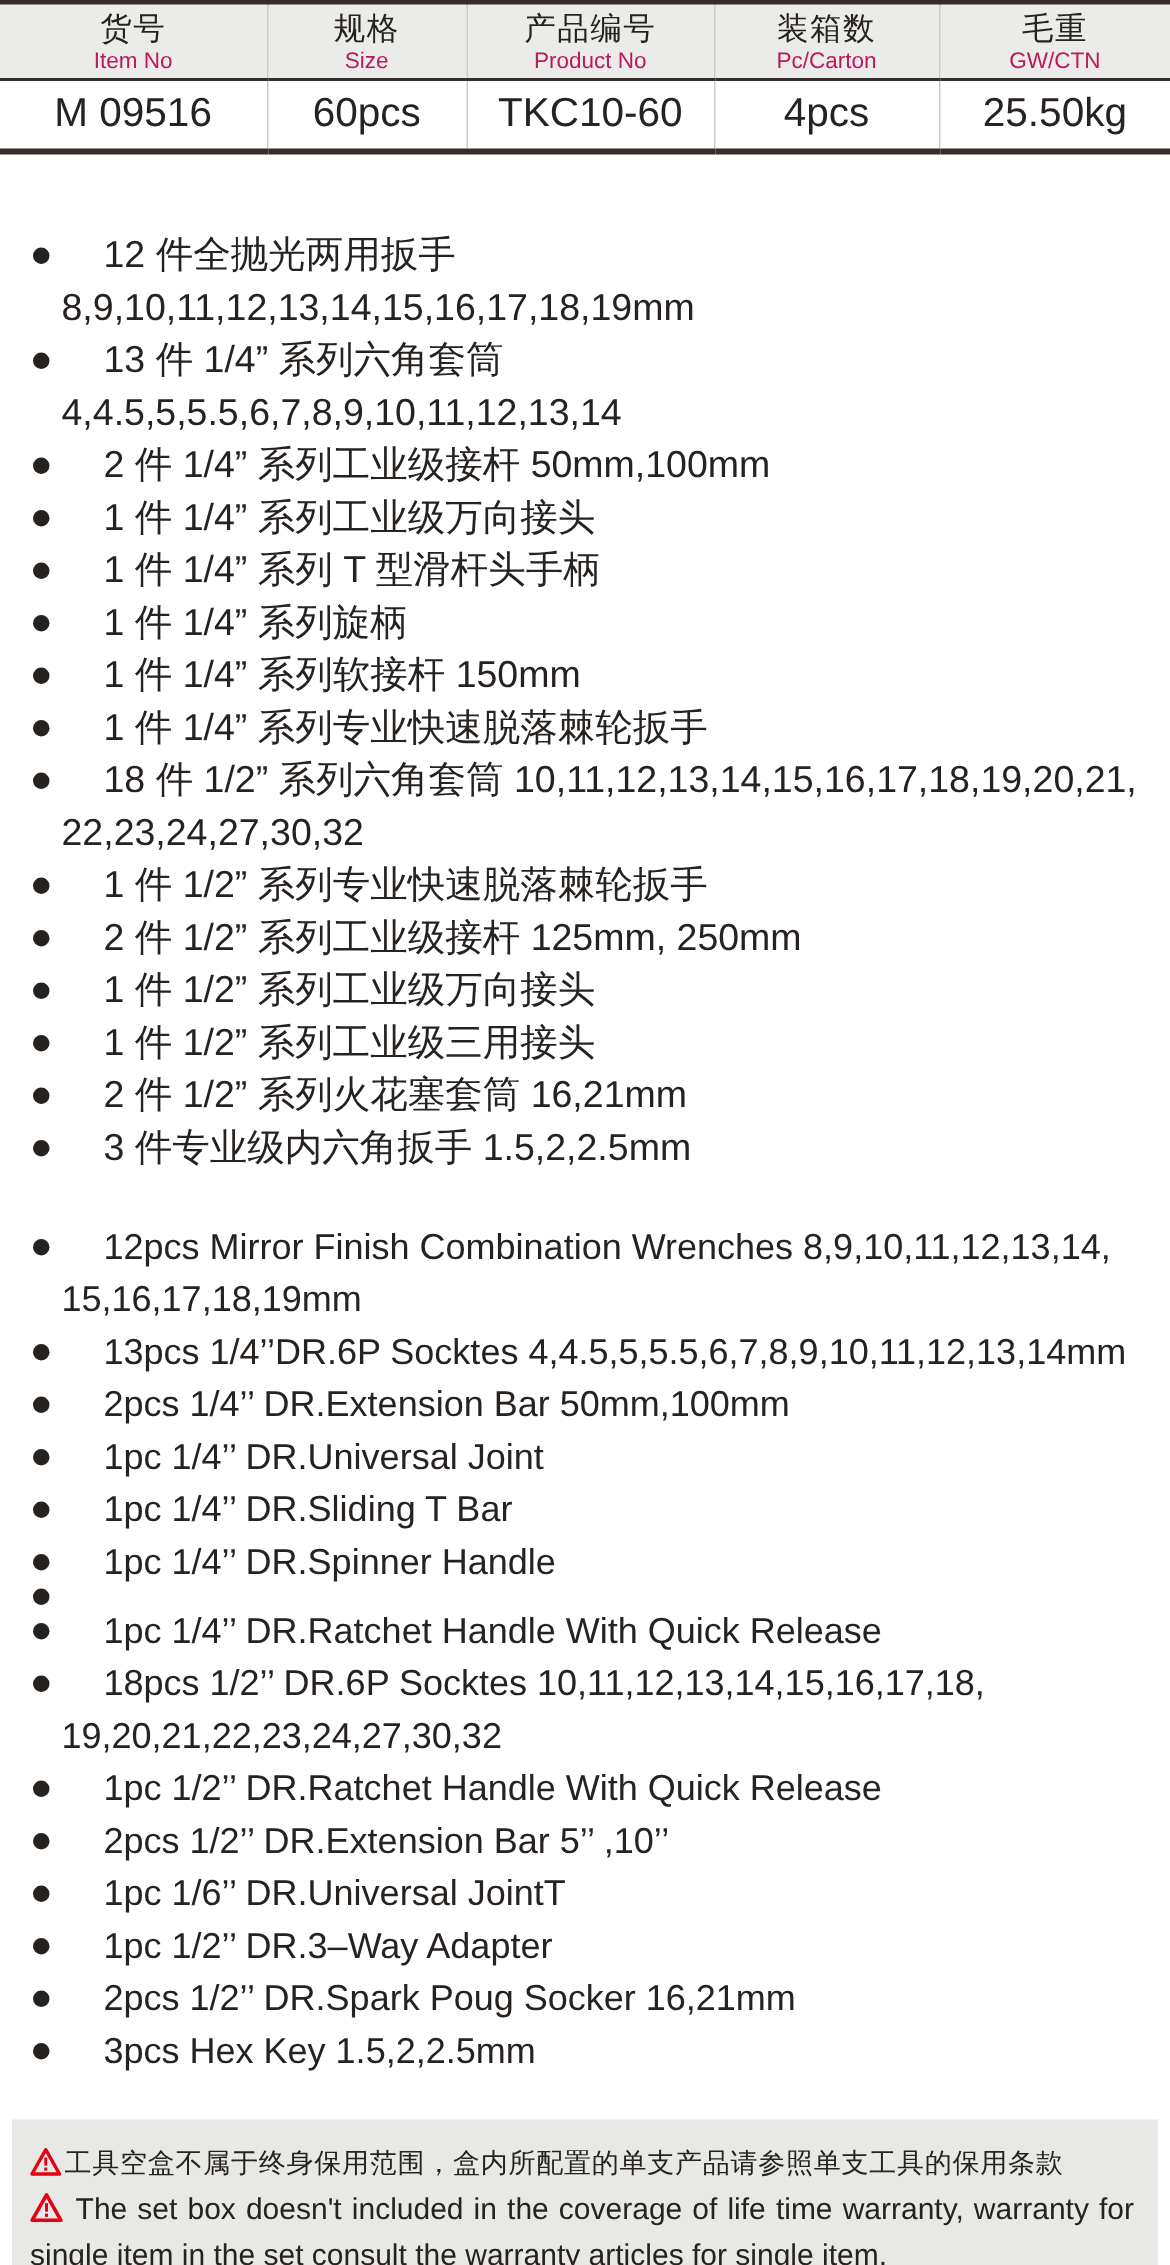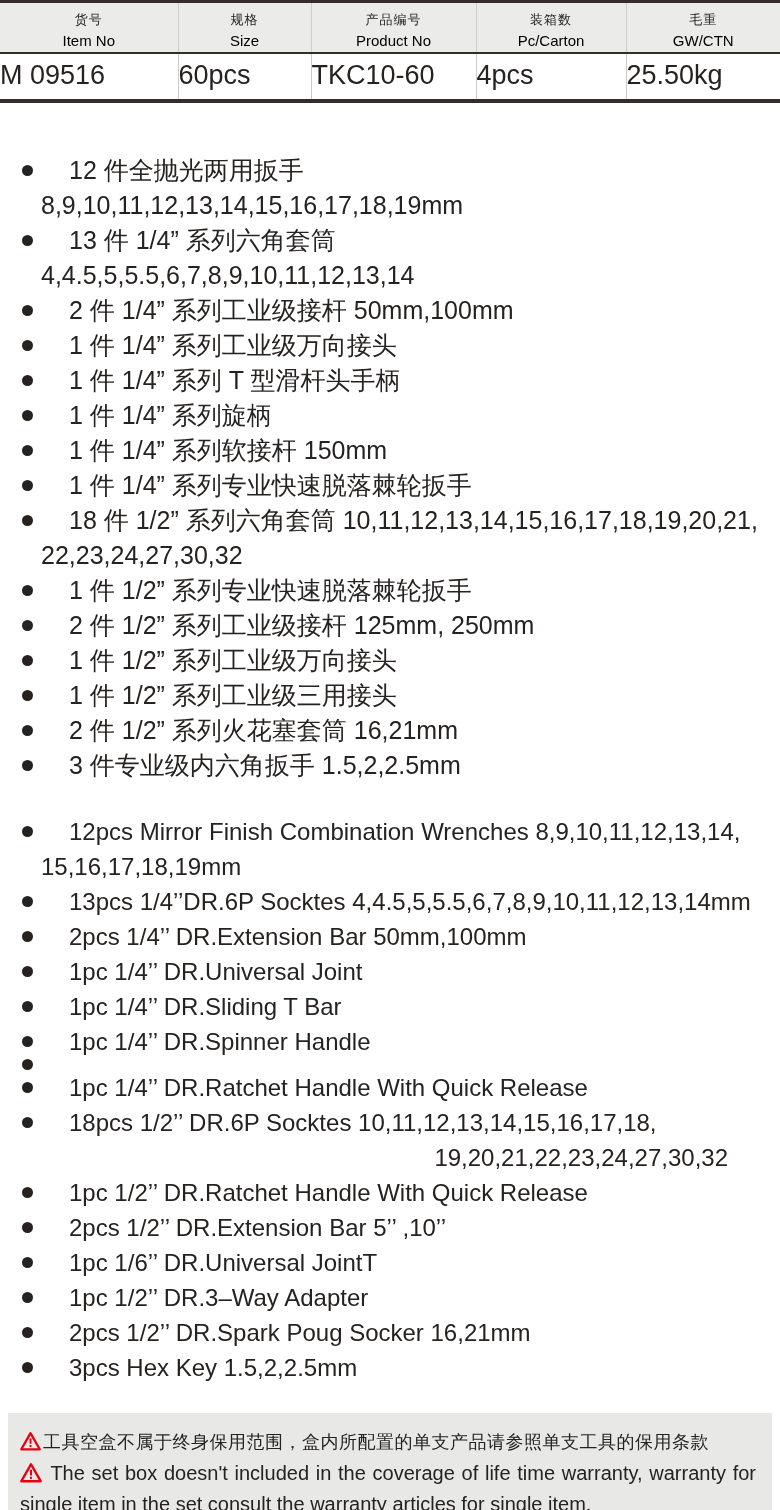--- a/index.html
+++ b/index.html
@@ -10,39 +10,39 @@
   }
 
   
   .spec-table { width:780px; border-collapse:collapse; table-layout:fixed; border-top:3px solid #342d2a; }
   .spec-table th, .spec-table td { border-left:1px solid #ccccca; }
   .spec-table th:first-child, .spec-table td:first-child { border-left:none; }
   .spec-table thead th {
     background:#ebebe9; font-weight:normal; text-align:center;
     padding:5px 0 3px; border-bottom:2px solid #342d2a;
   }
-  .hdr-zh { display:block; font-size:13px; line-height:24px; letter-spacing:1px;text-align:center; }
-  .hdr-en { display:block; font-size:15px; line-height:17px; color:#000000; }
+  .hdr-zh { display:block; font-size:21px; line-height:24px; letter-spacing:1px;text-align:center; }
+  .hdr-en { display:block; font-size:15px; line-height:17px; color:#be185d; }
   .spec-table tbody td {
-    background:#ffffff; font-size:27px;
+    background:#ffffff; text-align:center; font-size:27px;
     padding:6px 0 8px; border-bottom:4px solid #342d2a;
   }
 
   
   .list { list-style:none; margin:0; padding:0 0 0 22px; }
   .cn-list { margin-top:50px; font-size:25px; }
   .en-list { margin-top:31px; font-size:24px; }
   .list li { line-height:35px; white-space:nowrap; }
   .line1 { display:flex; align-items:center;gap:28px; }
   .dot {
     display:inline-block; width:11px; height:11px; border-radius:50%;
     background:#262220; margin-right:8px; flex:none;
   }
   .line2 { padding-left:19px; }
-  .line2-right { text-align:right; padding-right:52px; }
+  .line2-right { padding-right:52px; }
 
   
   .warning-box {
     position:absolute; left:8px; right:8px; top:1413px; bottom:0;
     background:#e8e8e6; box-sizing:border-box; padding:14px 16px 13px 12px;
   }
   .warn-zh {
     font-size:18px; line-height:30px; white-space:nowrap; overflow:hidden;
     letter-spacing:0.5px;
   }

